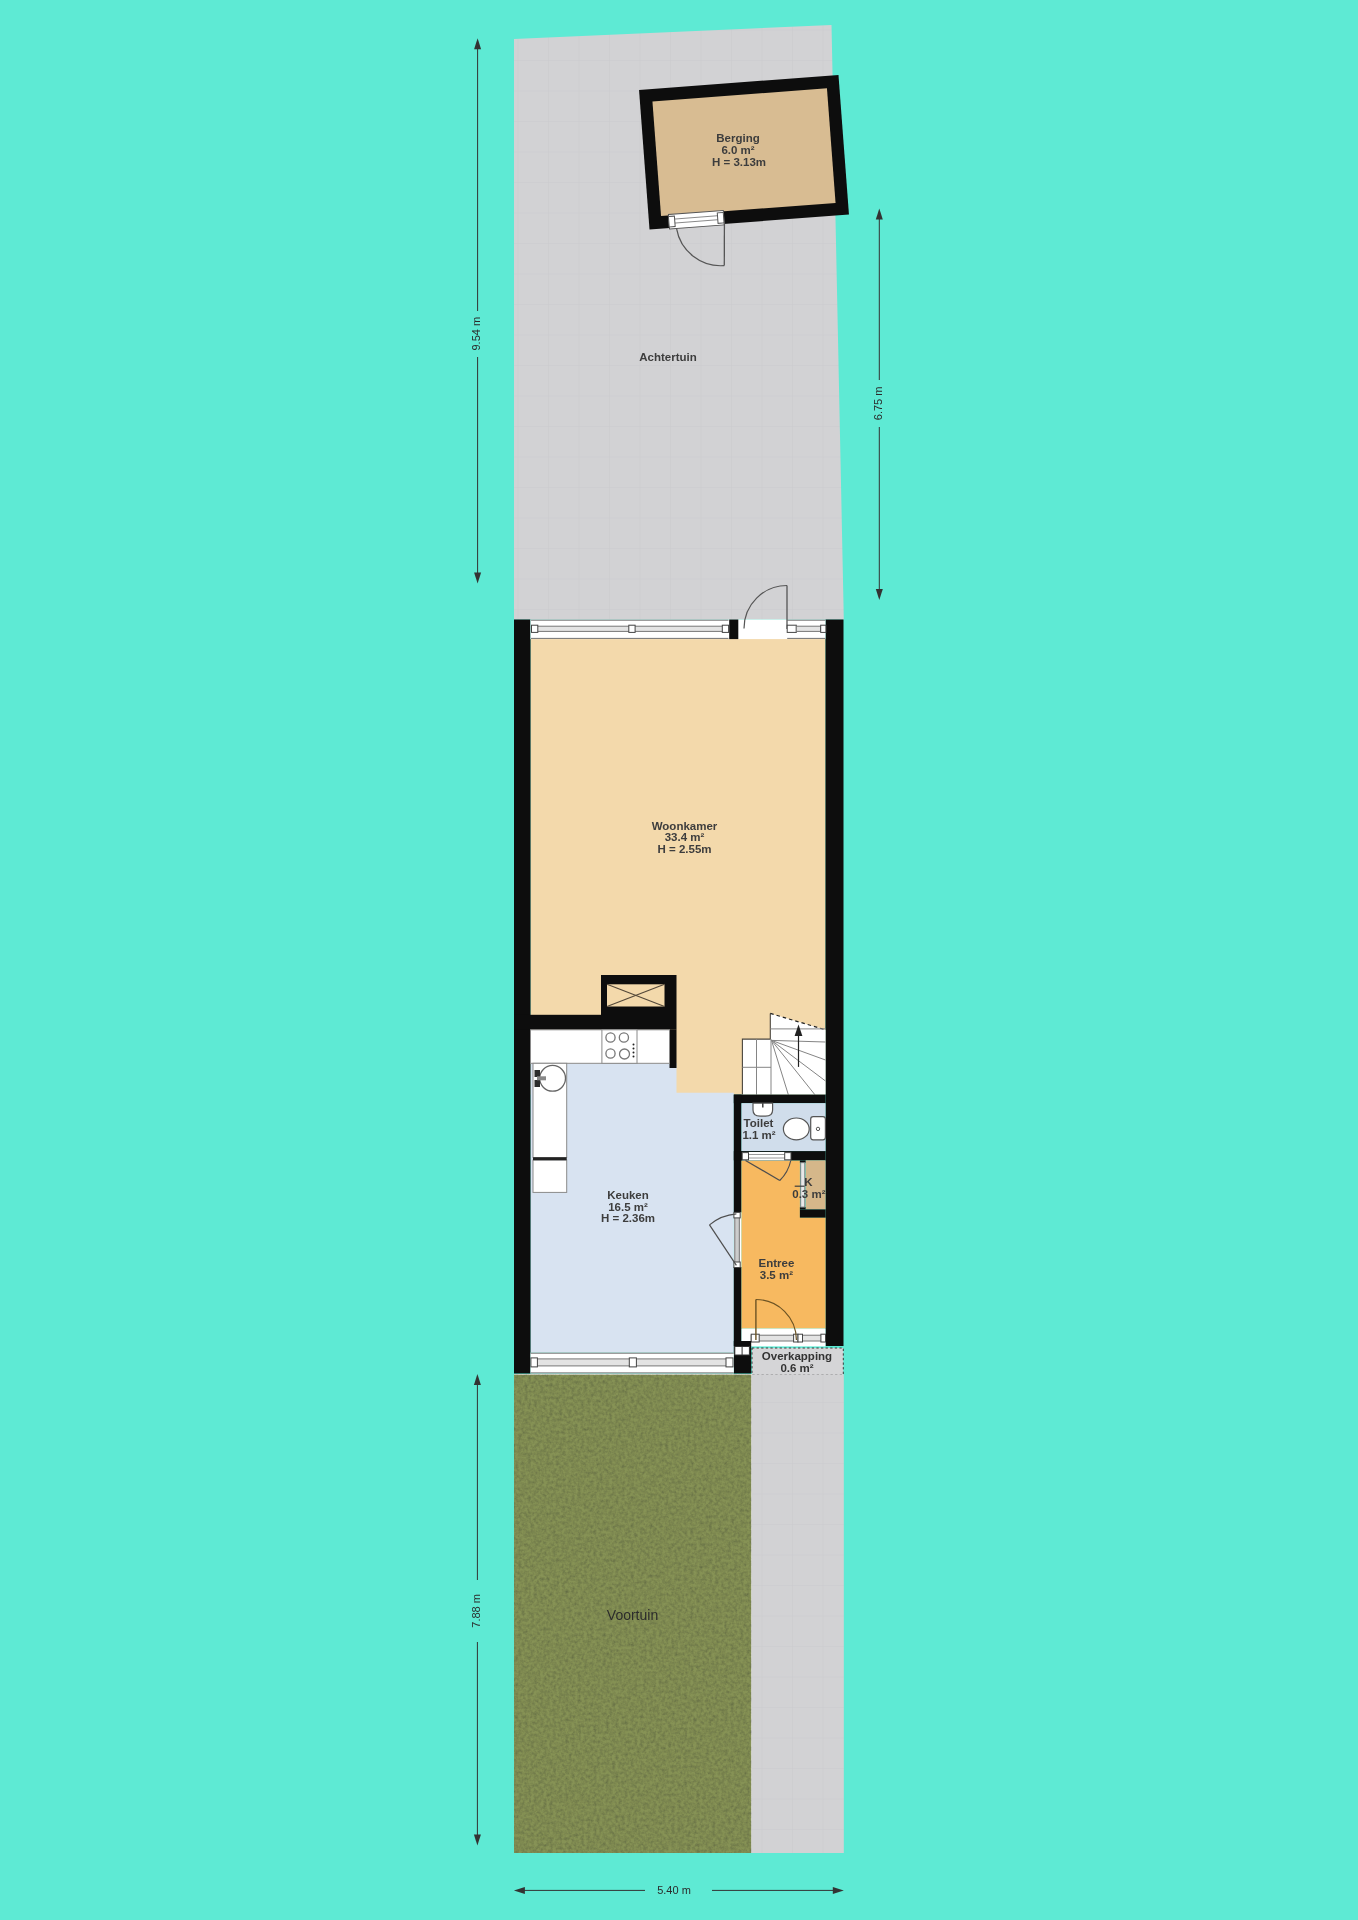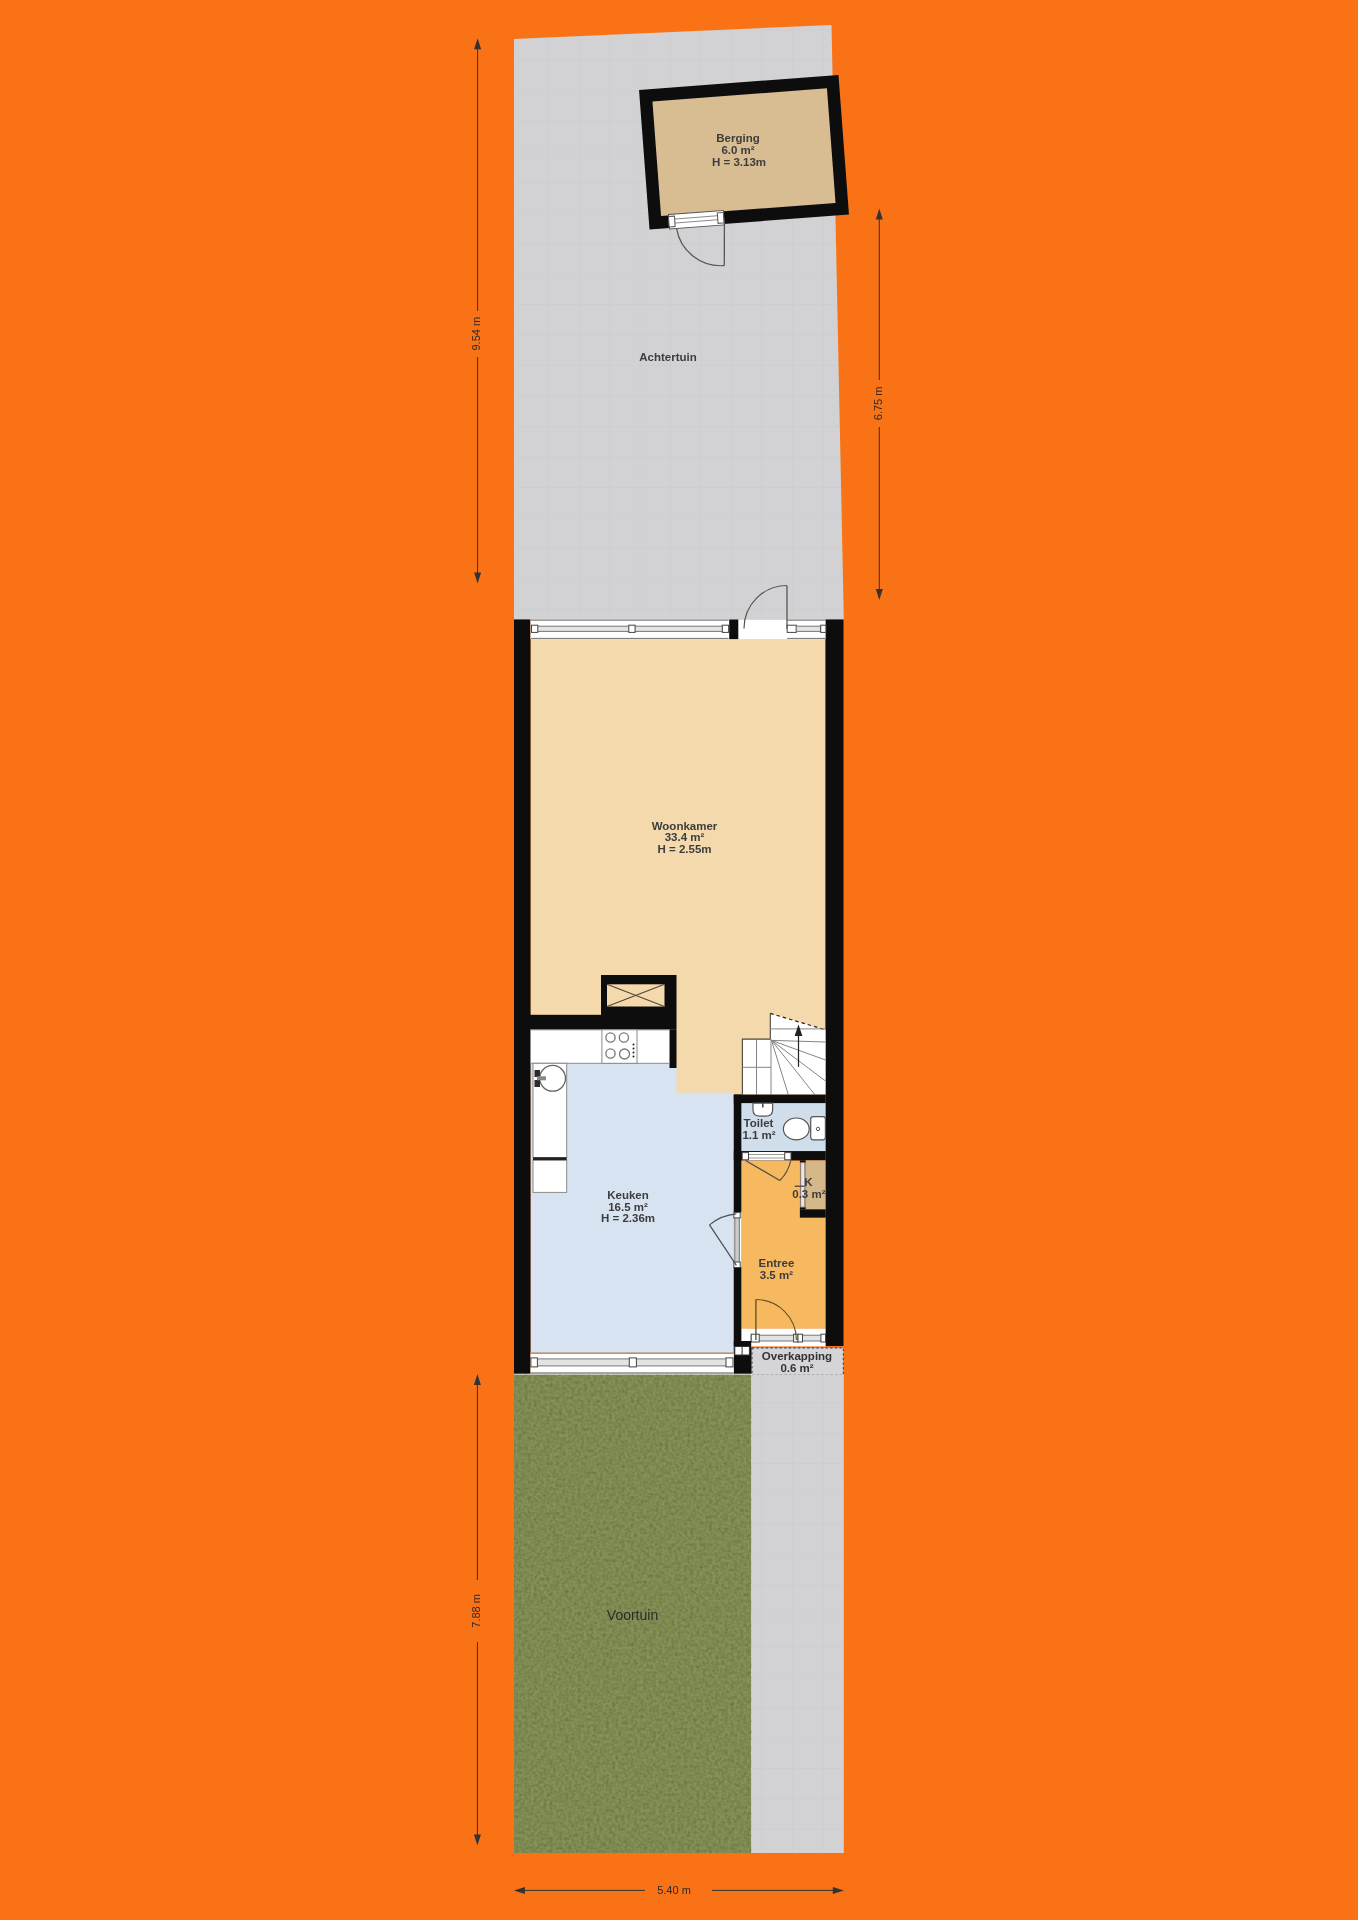--- a/index.html
+++ b/index.html
@@ -1,16 +1,16 @@
 <!DOCTYPE html>
 <html><head>
 <meta charset="utf-8">
 <style>
 html,body{margin:0;padding:0;background:#ffffff;}
-#page{position:relative;width:1358px;height:1920px;background:#f97316;overflow:hidden;}
+#page{position:relative;width:1358px;height:1920px;background:#5eead4;overflow:hidden;}
 svg{display:block;}
 text{font-family:"Liberation Sans",sans-serif;}
 </style>
 </head>
 <body>
 <div id="page">
 <svg width="1358" height="1920" viewBox="0 0 1358 1920" xmlns="http://www.w3.org/2000/svg">
 <defs>
 <pattern id="tiles" width="30.5" height="30.5" patternUnits="userSpaceOnUse">
   <rect width="30.5" height="30.5" fill="#d2d2d4"></rect>

